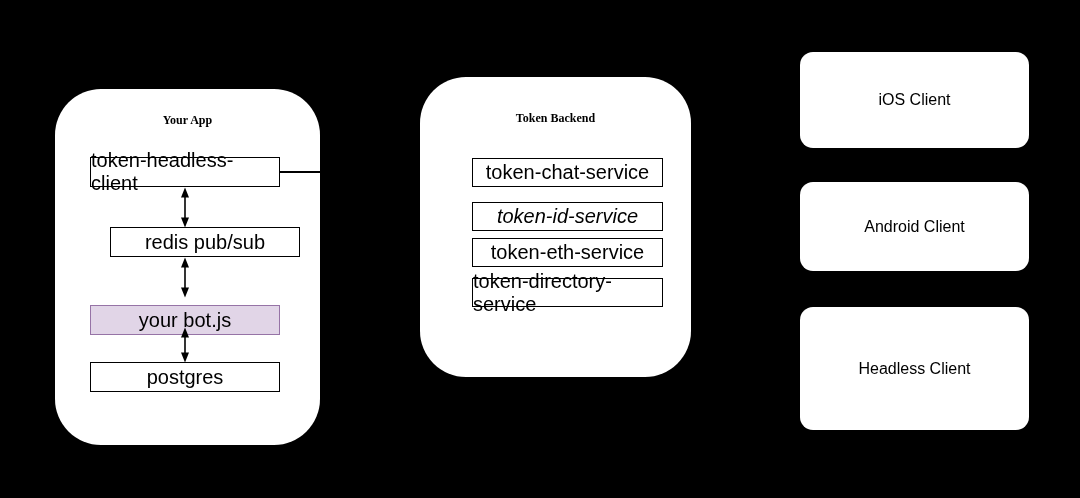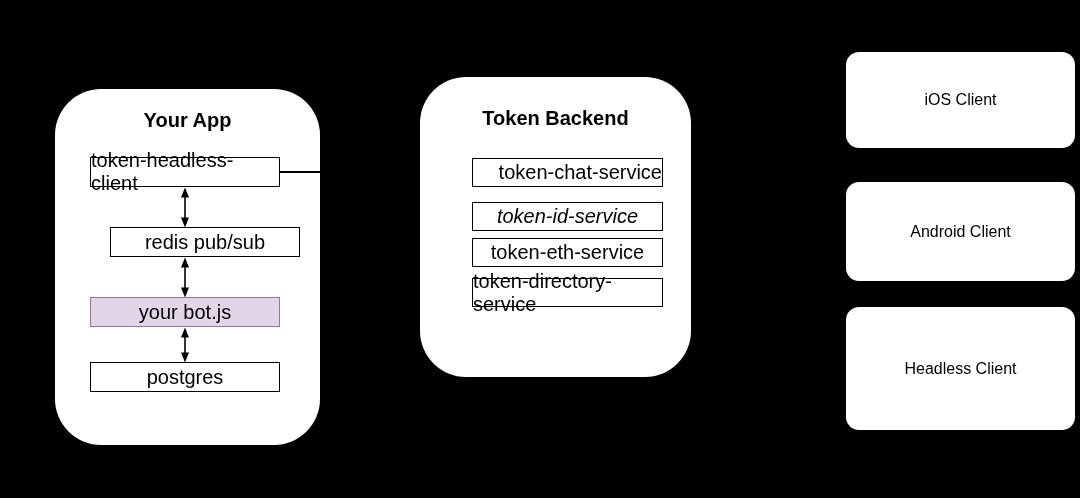--- a/index.html
+++ b/index.html
@@ -21,48 +21,49 @@
     border-radius: 46px;
   }
   .your-app      { left: 55px;  top: 89px; width: 265px; height: 356px; }
   .token-backend { left: 420px; top: 77px; width: 271px; height: 300px; padding-left: 11px; }
 
   .container-title {
     position: absolute;
     left: 0;
     width: 100%;
     text-align: center;
-    font-size: 20px;
+    font-size: 12px;
     line-height: 20px;
     color: var(--text, #000);
+    font-family: Liberation Serif, serif;
   }
   .your-app .container-title      { top: 21px; }
   .token-backend .container-title { top: 31px; }
 
   .node {
     position: absolute;
     background: var(--surface, #fff);
     border: 1.5px solid var(--line, #000);
     display: flex;
     align-items: center;
     justify-content: center;
     font-size: 20px;
   }
   .your-app .node { left: 35px; width: 190px; height: 30px; }
   .n1 { top: 68px; }
   .n2 { top: 138px; margin-left: 20px; }
-  .n3 { top: 208px; align-items: center; }
+  .n3 { top: 216px; align-items: center; }
   .n4 { top: 273px; }
   .node.highlight {
     background: var(--accent_fill, #e1d5e7);
     border-color: var(--accent_border, #9673a6);
   }
 
   .token-backend .node { left: 52px; width: 191px; height: 29px; }
-  .s1 { top: 81px; justify-content: flex-end; }
+  .s1 { top: 81px; }
   .s2 { top: 125px; font-style: italic; }
   .s3 { top: 161px; }
   .s4 { top: 201px; }
 
   .arrow { position: absolute; left: 124px; }
   .a1 { top: 98px; }
   .a2 { top: 168px; }
   .a3 { top: 238px; }
   .arrow line    { stroke: var(--line, #000); stroke-width: 1.6px; }
   .arrow polygon { fill: var(--line, #000); }
@@ -80,24 +81,23 @@
     position: absolute;
     left: 800px;
     width: 229px;
     background: var(--surface, #fff);
     border-radius: 13px;
     display: flex;
     align-items: center;
     justify-content: center;
     font-size: 16px;
     color: var(--text, #000);
-    margin-left: 46px;
   }
   .c1 { top: 52px;  height: 96px; }
-  .c2 { top: 182px; height: 99px; }
+  .c2 { top: 182px; height: 89px; }
   .c3 { top: 307px; height: 123px; }
 </style>
 </head>
 <body>
 
 <div class="canvas">
 
   <section class="container your-app">
     <h2 class="container-title">Your App</h2>
 

